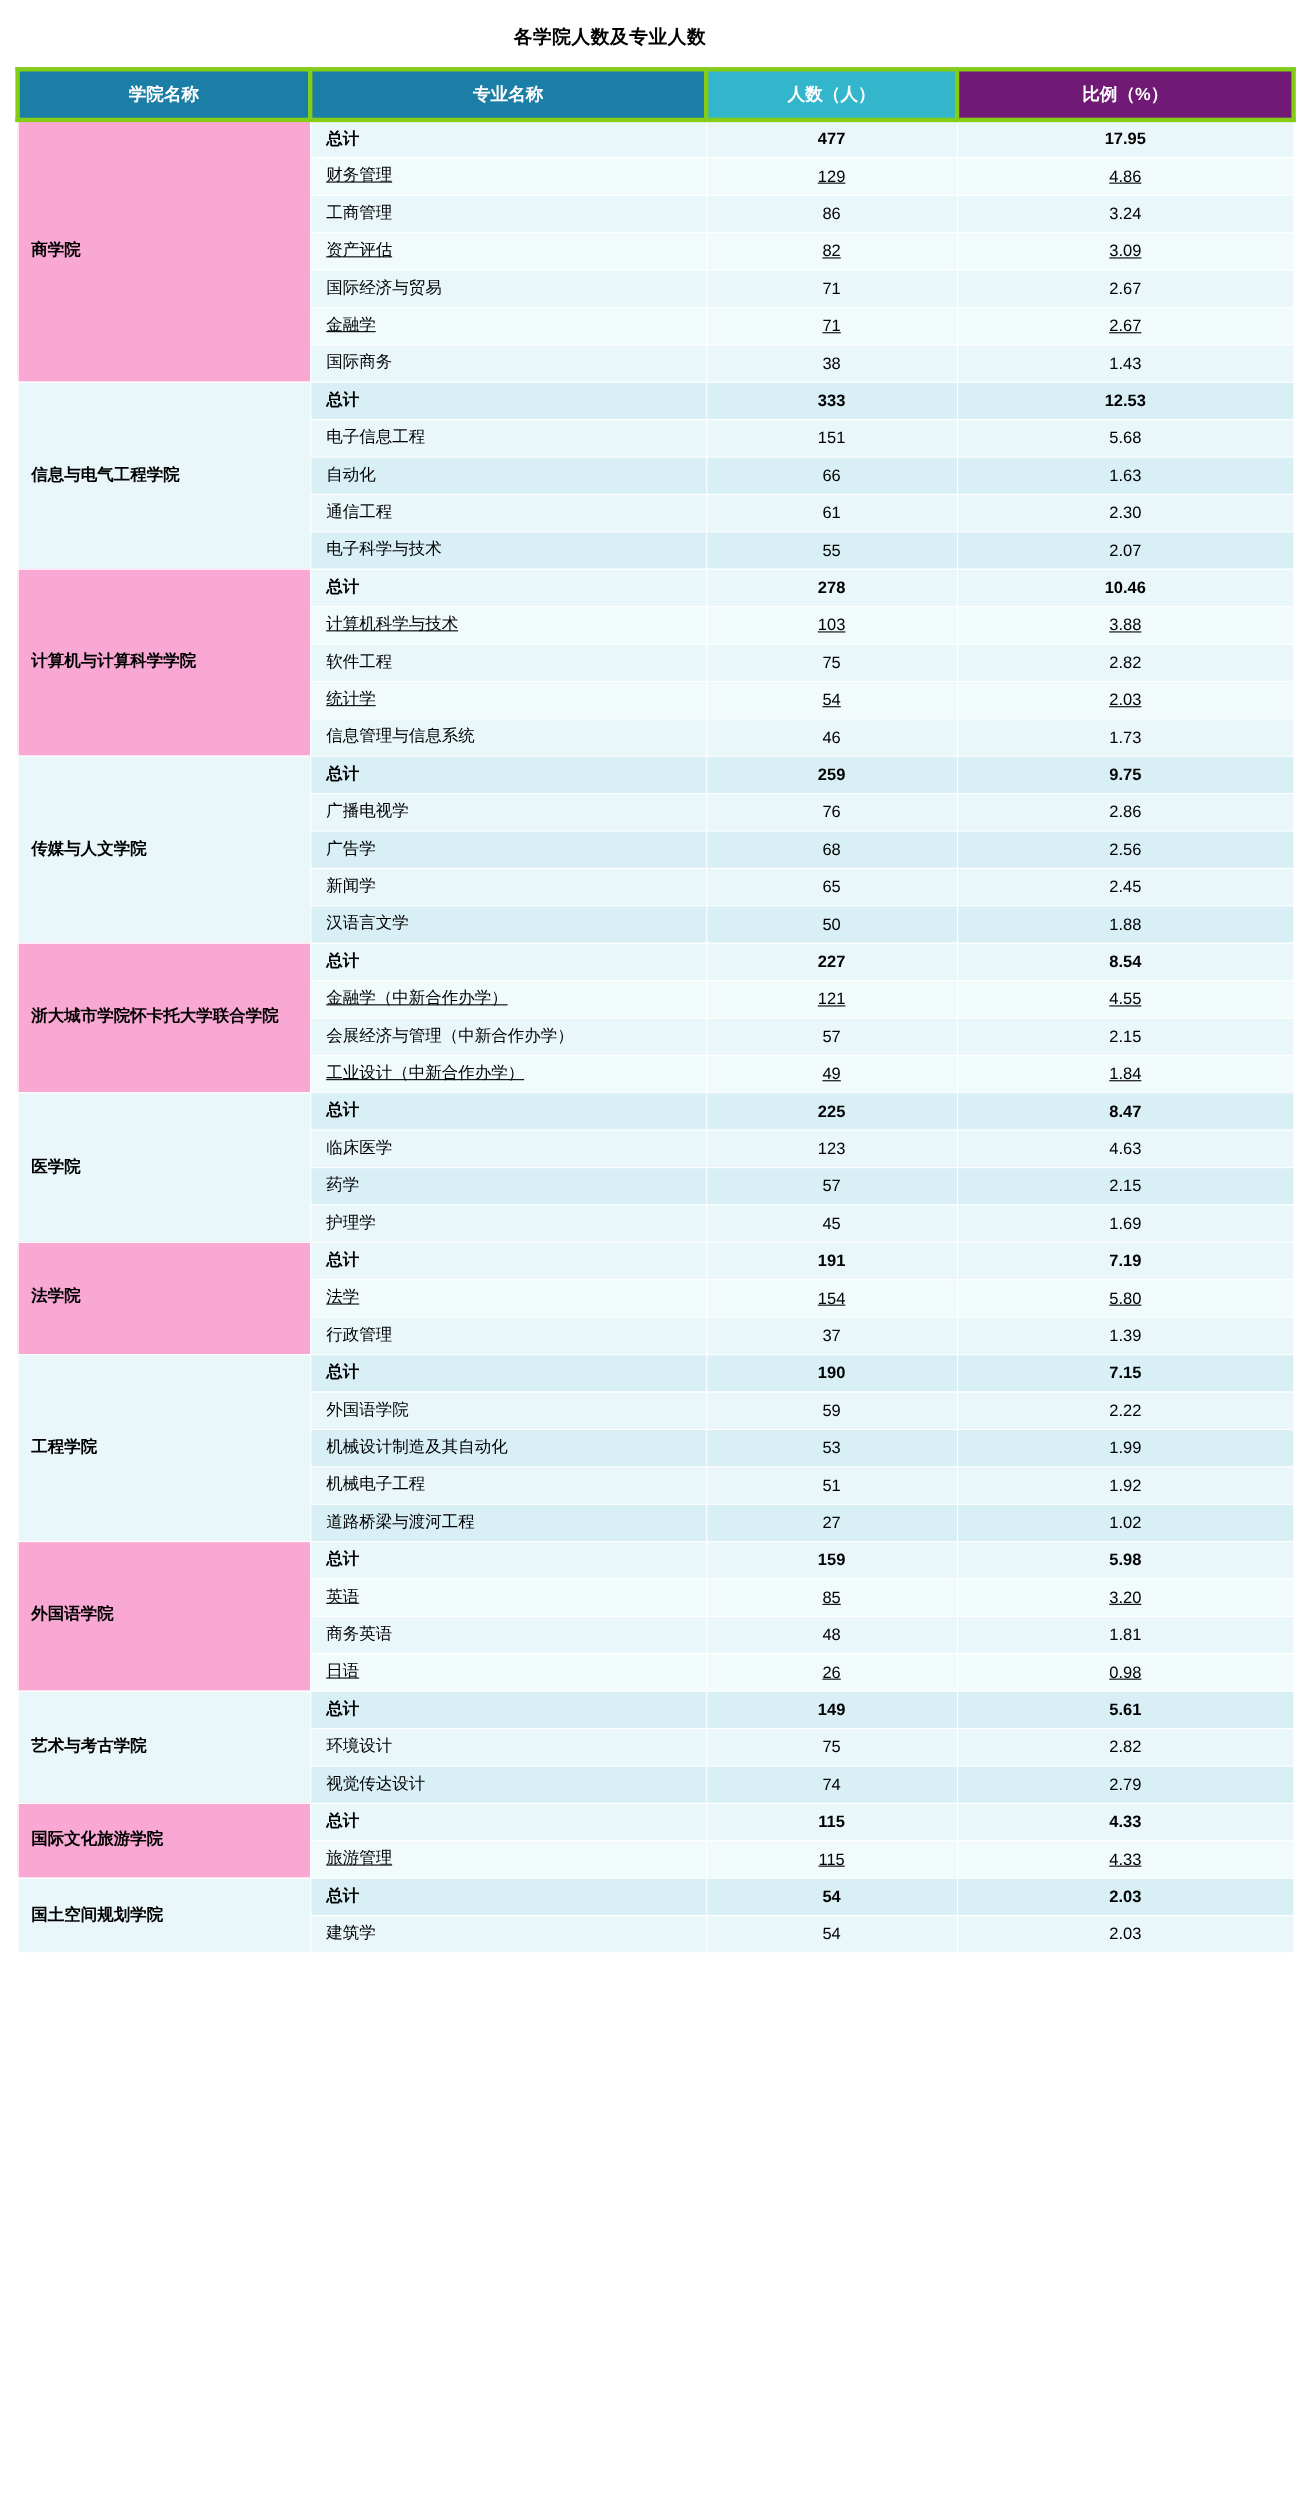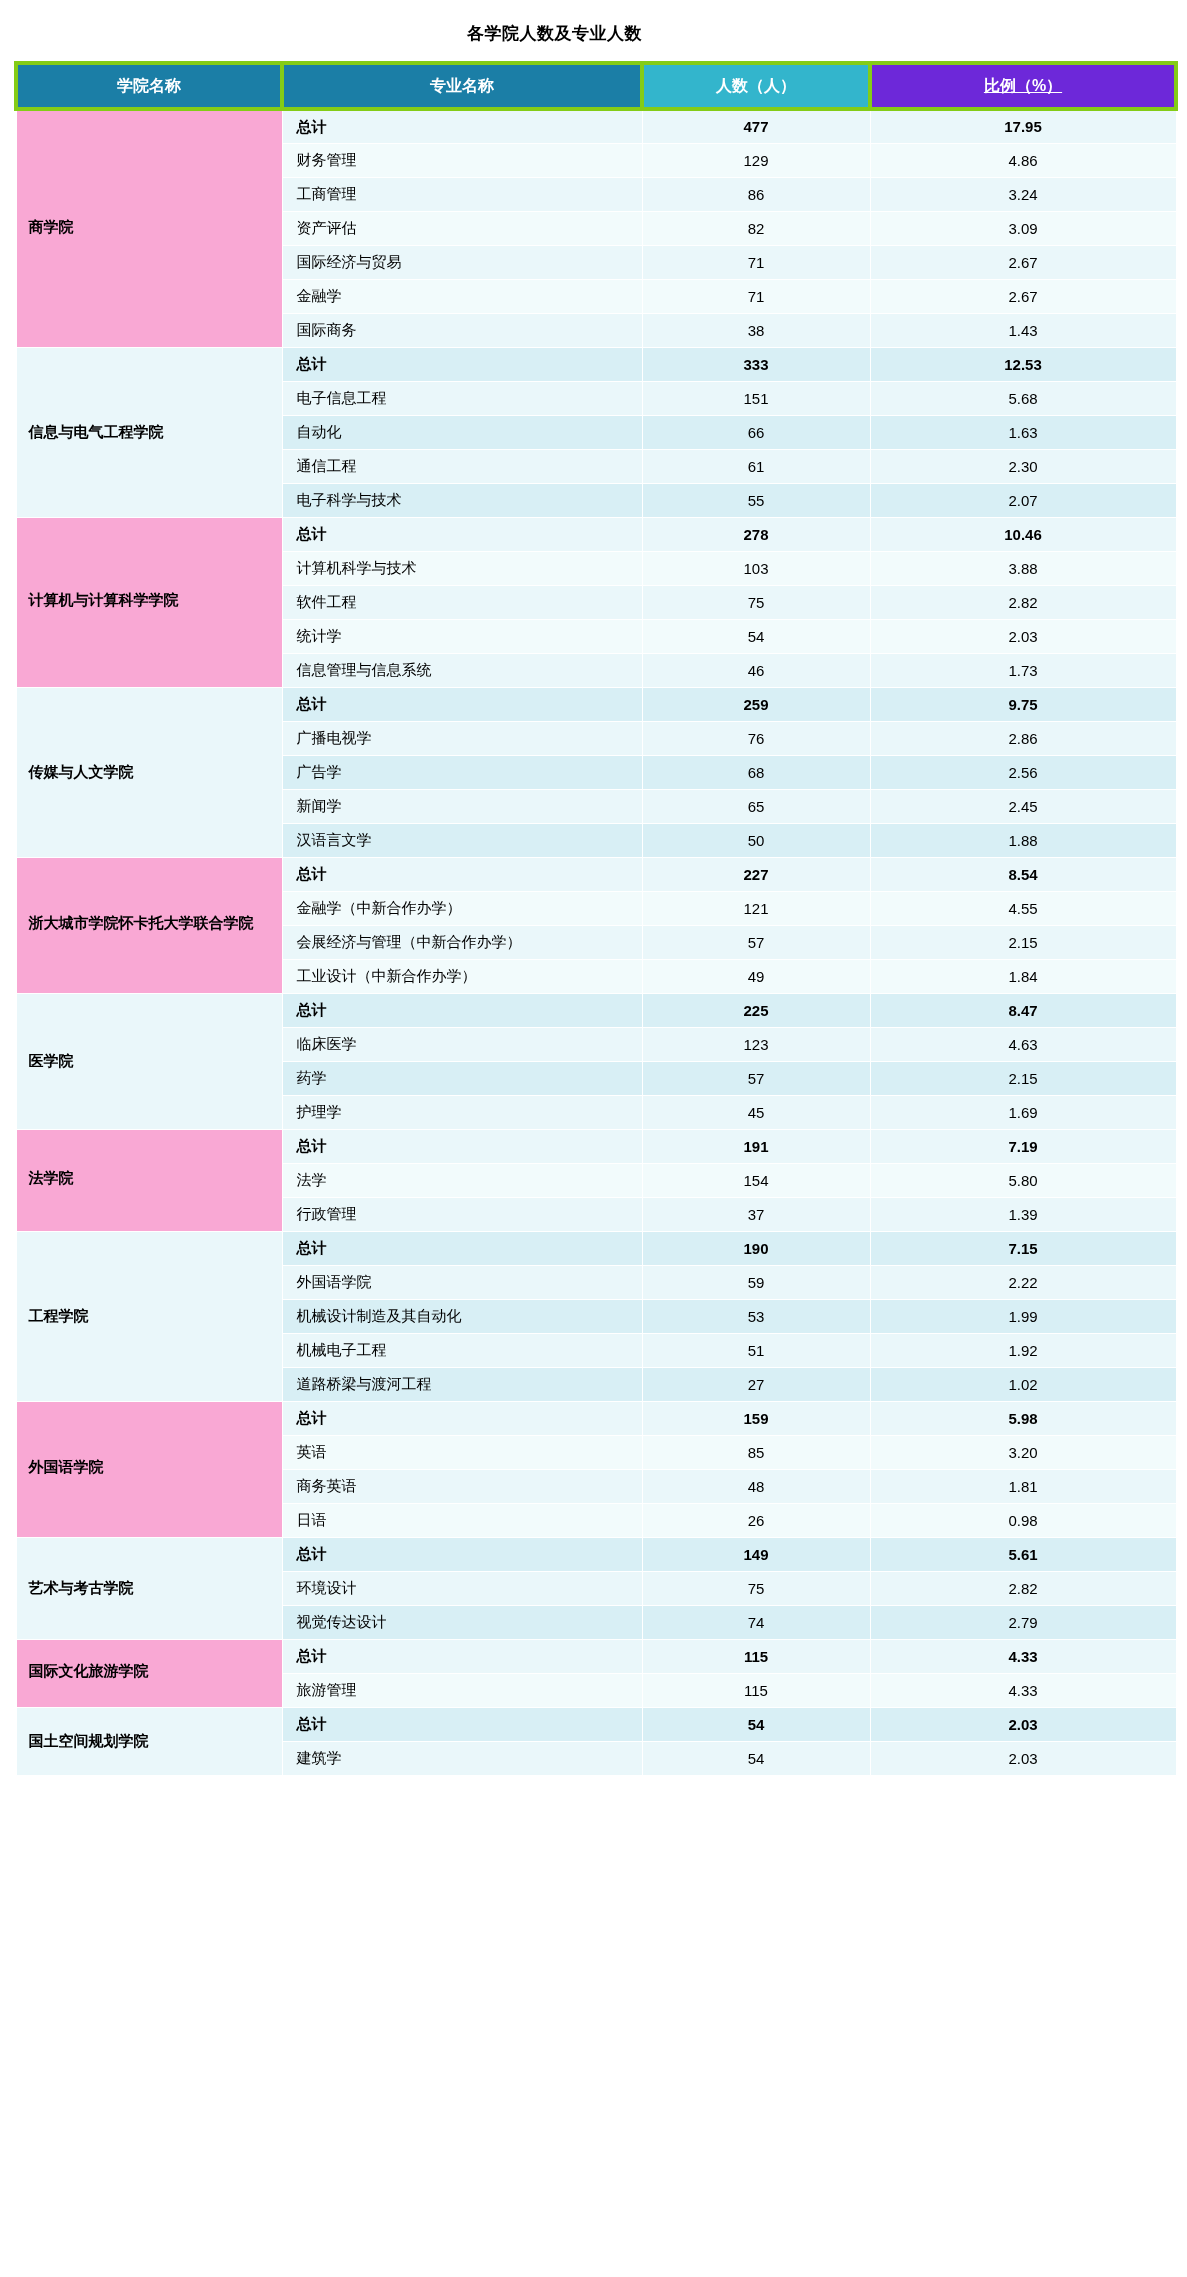--- a/index.html
+++ b/index.html
@@ -40,21 +40,21 @@
     font-size: 16px;
     font-weight: bold;
     height: 40px;
     text-align: center;
     border: 4px solid #84cc16;
     vertical-align: middle;
   }
   thead th.h0 { background: #1b7ea6; }
   thead th.h1 { background: #1b7ea6; }
   thead th.h2 { background: #33b5cc; }
-  thead th.h3 { background: #6d28d9; text-decoration: underline; }
+  thead th.h3 { background: #701a75; }
 
   tbody td {
     font-size: 15px;
     height: 34px;
     border: 1px solid #ffffff;
     vertical-align: middle;
     padding: 3px 6px;
     box-sizing: border-box;
   }
   td.college {
@@ -71,21 +71,21 @@
   td.num, td.pct {
     text-align: center;
   }
   tr.total td {
     font-weight: bold;
   }
   
   .bg-white { background: #f9a8d4; font-family: Liberation Mono, monospace; }
   .bg-pale  { background: #eaf7fa; }
   .bg-mid   { background: #d8eff5; }
-  .bg-light { background: #f2fbfc; }
+  .bg-light { background: #f2fbfc; text-decoration: underline; }
 </style>
 </head>
 <body>
 
 <div class="page">
   <div class="title">各学院人数及专业人数</div>
 
   <table class="data">
     <colgroup>
       <col class="c0">

